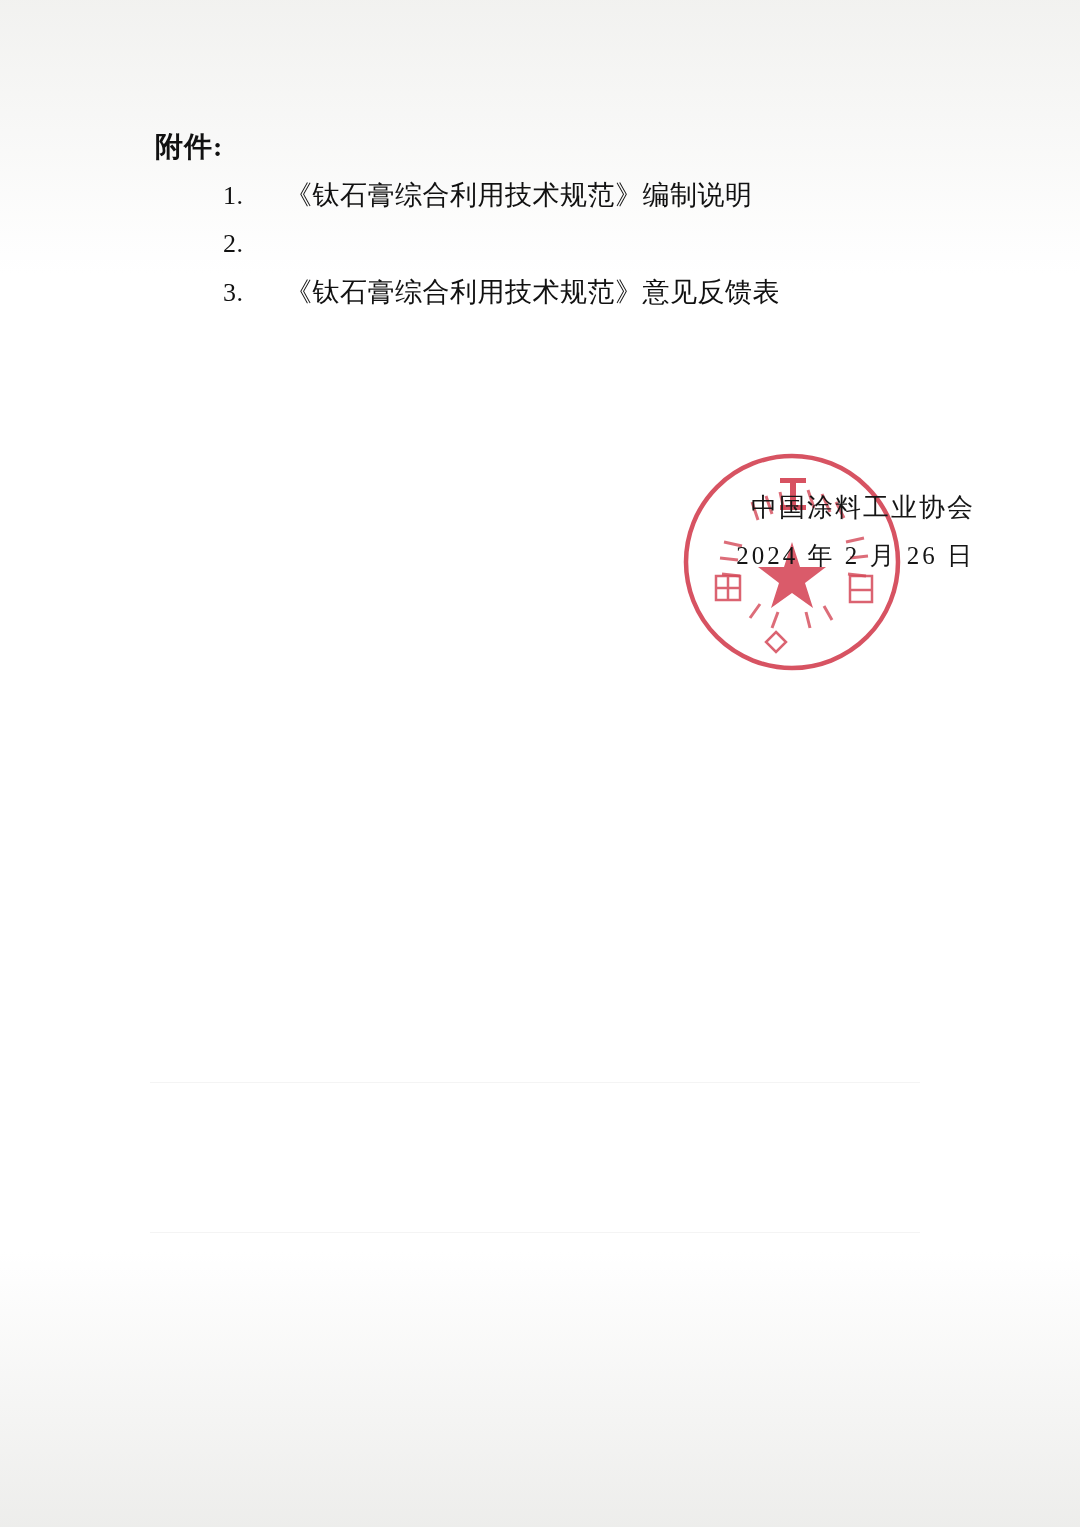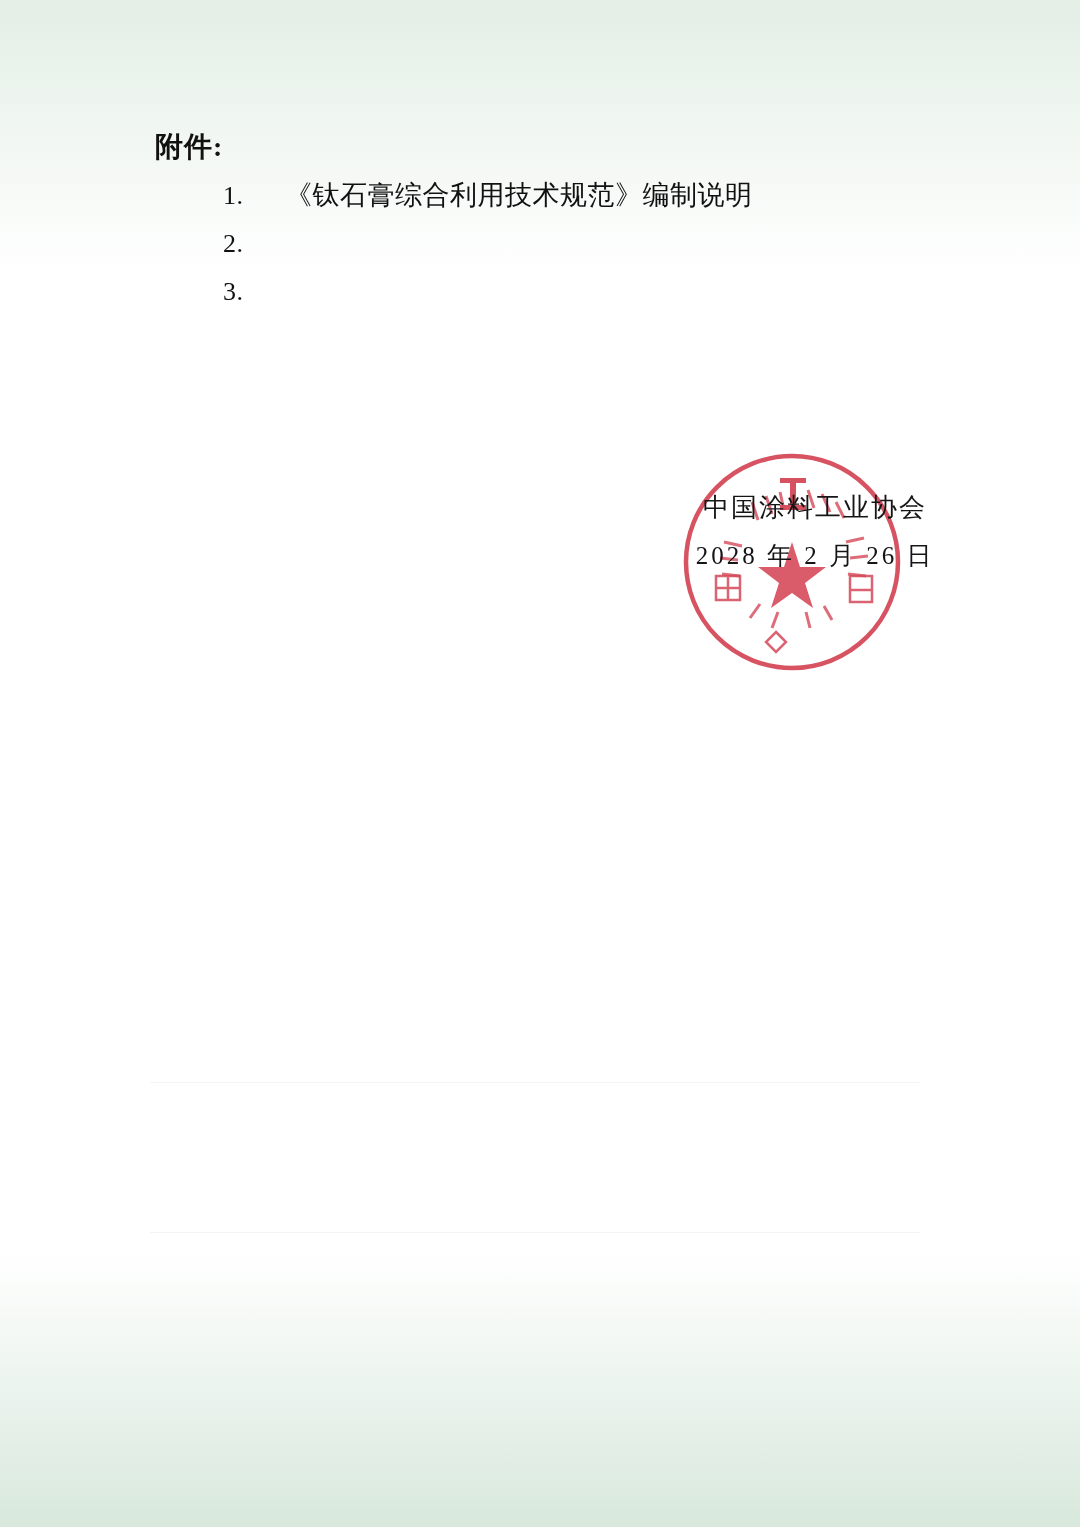--- a/index.html
+++ b/index.html
@@ -11,21 +11,21 @@
     width: 1080px;
     height: 1527px;
     position: relative;
     font-family: "Liberation Serif", "DejaVu Serif", serif;
     color: #1a1a1a;
     overflow: hidden;
   }
   .page {
     position: absolute;
     inset: 0;
-    background: #15803d;
+    background: #a3a3a3;
   }
   
   .page::before {
     content: "";
     position: absolute;
     inset: 0;
     background:
       linear-gradient(180deg, rgba(250,250,248,0.9) 0%, rgba(255,255,255,1) 18%, rgba(255,255,255,1) 82%, rgba(250,250,248,0.85) 100%);
     pointer-events: none;
   }
@@ -66,21 +66,21 @@
     color: #111;
   }
   .attach-text {
     white-space: nowrap;
   }
   .signature-block {
     position: absolute;
     left: 655px;
     top: 495px;
     width: 320px;
-    text-align: center;
+    text-align: right;
     z-index: 3;
   }
   .sig-org {
     font-size: 26px;
     letter-spacing: 2px;
     color: #151515;
     line-height: 1.0;
     margin-bottom: 22px;
     white-space: nowrap;
   }
@@ -122,20 +122,21 @@
     <ul class="attach-list">
       <li class="attach-item">
         <span class="attach-num">1.</span>
         <span class="attach-text">《钛石膏综合利用技术规范》编制说明</span>
       </li>
       <li class="attach-item">
         <span class="attach-num">2.</span>
       </li>
       <li class="attach-item">
         <span class="attach-num">3.</span>
+        <span class="attach-text">《钛石膏综合利用技术规范》意见反馈表</span>
       </li>
     </ul>
   </div>
 
   <div class="seal">
     <svg width="225" height="228" viewBox="0 0 225 228" xmlns="http://www.w3.org/2000/svg">
       <g fill="none" stroke="#cf3042" stroke-width="4.5" opacity="0.95">
         <ellipse cx="112" cy="112" rx="106" ry="106"></ellipse>
       </g>
       <g fill="#cf3042" opacity="0.9">
@@ -158,16 +159,16 @@
         <path d="M36 138 L60 138 M48 126 L48 150"></path>
         <rect x="170" y="126" width="22" height="26"></rect>
         <path d="M170 140 L192 140"></path>
         <path d="M96 182 l10 10 l-10 10 l-10 -10 z"></path>
       </g>
     </svg>
   </div>
 
   <div class="signature-block">
     <div class="sig-org">中国涂料工业协会</div>
-    <div class="sig-date">2028 年 2 月 26 日</div>
+    <div class="sig-date">2024 年 2 月 26 日</div>
   </div>
 
 </div>
 
 </body></html>

